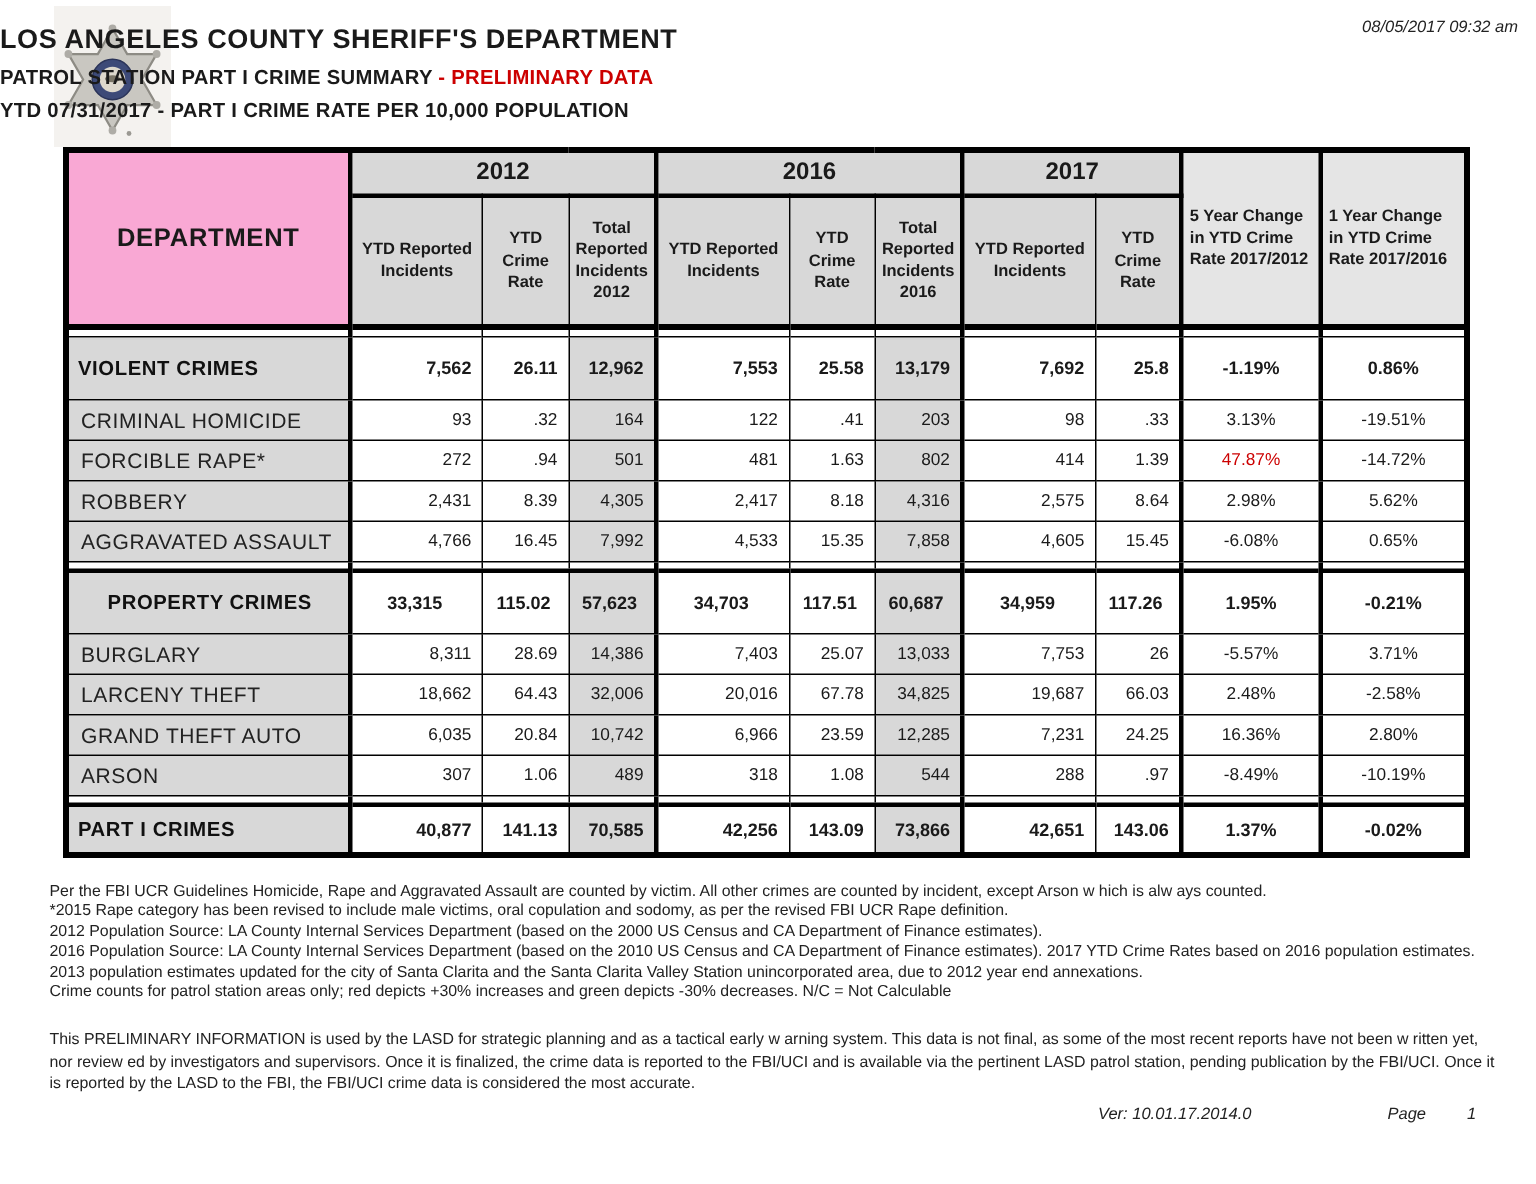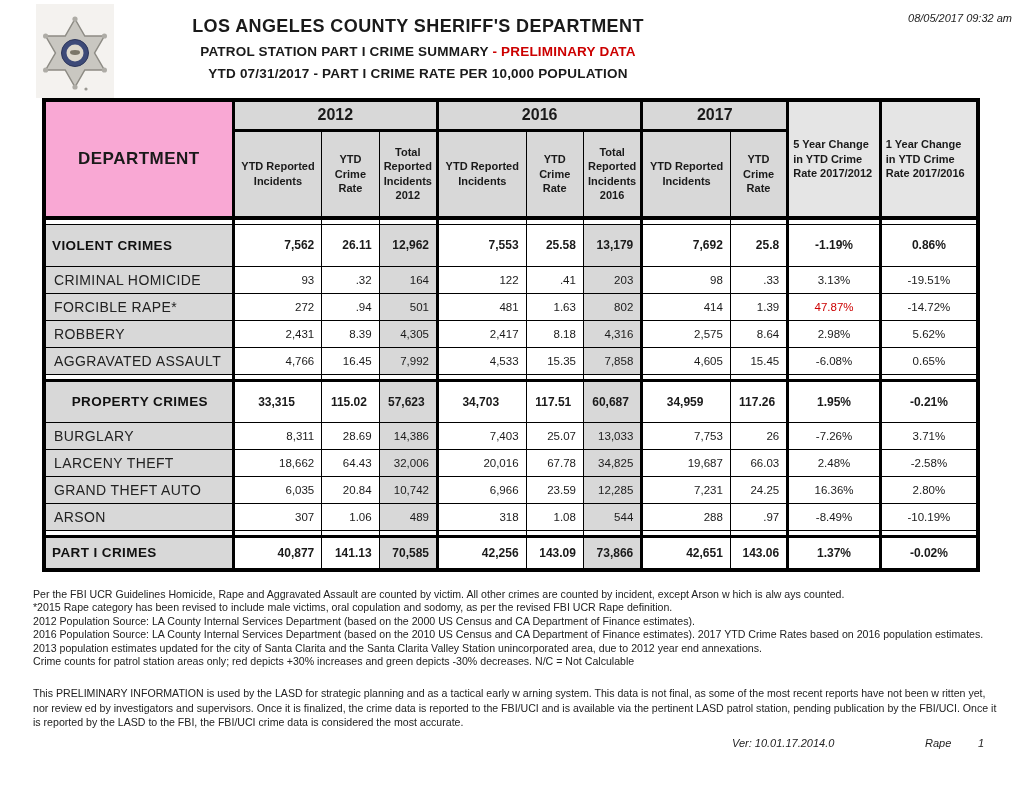--- a/index.html
+++ b/index.html
@@ -6,21 +6,21 @@
   html,body { margin:0; padding:0; }
   body {
     width:1024px; height:789px; position:relative;
     background:#ffffff; color:#1a1a1a;
     font-family:"Liberation Sans", sans-serif;
     overflow:hidden;
   }
   
   .badge { position:absolute; left:36px; top:4px; width:78px; height:94px;
            background:#f4f2ef; display:flex; align-items:center; justify-content:center; }
-  .titles { position:absolute; left:0; top:16px; width:836px; text-align:center; }
+  .titles { position:absolute; left:0; top:16px; width:836px; }
   .t1 { font-size:18px; font-weight:bold; letter-spacing:.4px; }
   .t2 { font-size:13.5px; font-weight:bold; margin-top:7px; letter-spacing:.2px; }
   .t2 .prelim { color:#cc0000; }
   .t3 { font-size:13.5px; font-weight:bold; margin-top:7px; letter-spacing:.2px; }
   .datetime { position:absolute; right:12px; top:12px; font-size:11px; font-style:italic; color:#222; }
 
   
   .table-wrap { position:absolute; left:42px; top:98px; }
   table.crime {
     border-collapse:collapse; table-layout:fixed; width:938px;
@@ -252,21 +252,21 @@
   <tr class="detail">
     <td class="lbl">BURGLARY</td>
     <td class="num thin-r">8,311</td>
     <td class="num thin-r">28.69</td>
     <td class="num shade thick-r">14,386</td>
     <td class="num thin-r">7,403</td>
     <td class="num thin-r">25.07</td>
     <td class="num shade thick-r">13,033</td>
     <td class="num thin-r">7,753</td>
     <td class="num thick-r">26</td>
-    <td class="pct thick-r">-7.26%</td>
+    <td class="pct thick-r">-5.57%</td>
     <td class="pct">3.71%</td>
   </tr>
 
   <tr class="detail">
     <td class="lbl">LARCENY THEFT</td>
     <td class="num thin-r">18,662</td>
     <td class="num thin-r">64.43</td>
     <td class="num shade thick-r">32,006</td>
     <td class="num thin-r">20,016</td>
     <td class="num thin-r">67.78</td>
@@ -342,15 +342,15 @@
   <div>2012 Population Source: LA County Internal Services Department (based on the 2000 US Census and CA Department of Finance estimates).</div>
   <div>2016 Population Source: LA County Internal Services Department (based on the 2010 US Census and CA Department of Finance estimates).  2017 YTD Crime Rates based on 2016 population estimates.</div>
   <div>2013 population estimates updated for the city of Santa Clarita and the Santa Clarita Valley Station unincorporated area, due to 2012 year end annexations.</div>
   <div>Crime counts for patrol station areas only; red depicts +30% increases and green depicts -30% decreases. N/C = Not Calculable</div>
 </div>
 
 <div class="disclaimer">This PRELIMINARY INFORMATION is used by the LASD for strategic planning and as a tactical early w arning system. This data is not final, as some of the most recent reports have not been w ritten yet, nor review ed by investigators and supervisors. Once it is finalized, the crime data is reported to the FBI/UCI and is available via the pertinent LASD patrol station, pending publication by the FBI/UCI. Once it is reported by the LASD to the FBI, the FBI/UCI crime data is considered the most accurate.</div>
 
 <div class="verline">
   <span class="ver">Ver:  10.01.17.2014.0</span>
-  <span class="pagelbl">Rape</span>
+  <span class="pagelbl">Page</span>
   <span class="pagenum">1</span>
 </div>
 
 </body></html>

